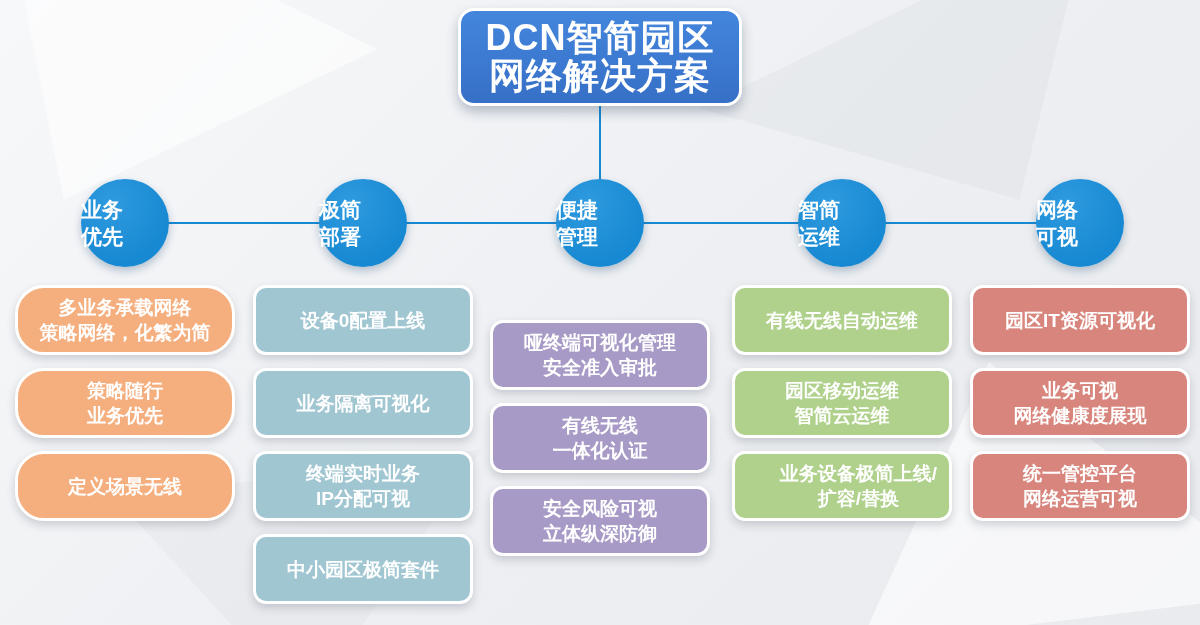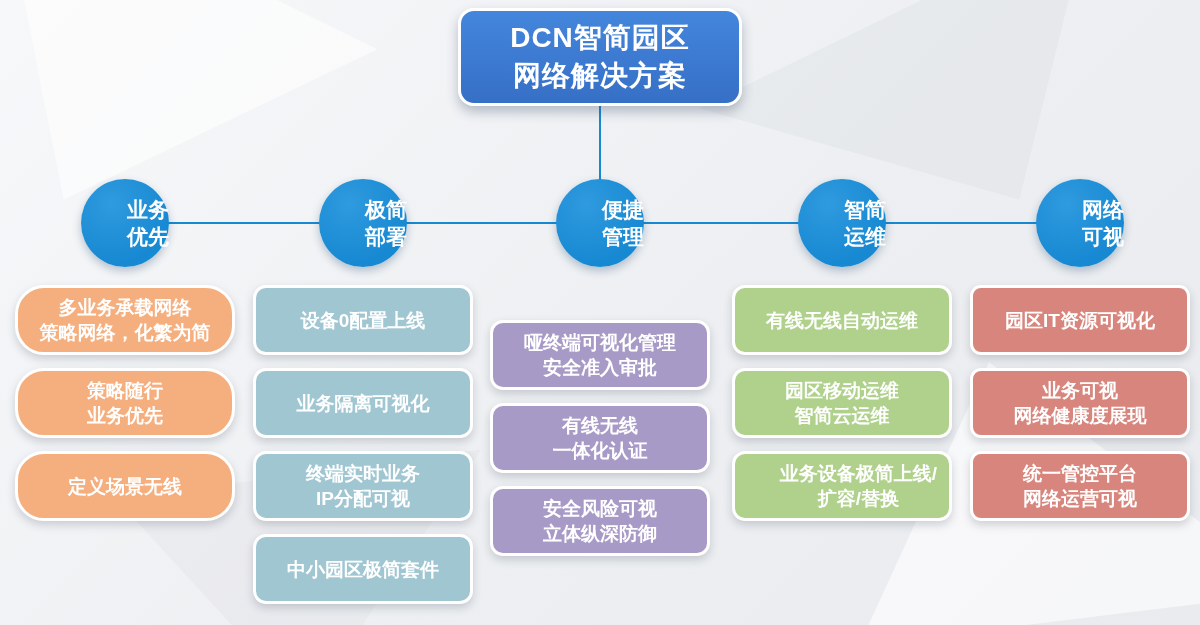--- a/index.html
+++ b/index.html
@@ -32,58 +32,58 @@
          clip-path: polygon(0 0, 100% 30%, 30% 100%); }
 
   .connectors { position: absolute; left: 0; top: 0; z-index: 1; }
 
   .title-box {
     position: absolute; left: 458px; top: 8px; width: 284px; height: 98px;
     z-index: 3;
     background: linear-gradient(180deg, #4486dd 0%, #366fc6 100%);
     border: 3px solid #ffffff; border-radius: 16px;
     display: flex; flex-direction: column; align-items: center; justify-content: center;
-    color: #ffffff; font-weight: bold; font-size: 28px; line-height: 38px;
+    color: #ffffff; font-weight: bold; font-size: 36px; line-height: 38px;
     box-shadow: 0 6px 12px rgba(40,60,90,0.30);
     letter-spacing: 1px; text-align: center;
   }
 
   .column {
     position: absolute; top: 179px; width: 220px; z-index: 2;
     display: flex; flex-direction: column; align-items: center;
   }
   .col-0 { left: 15px; }
   .col-1 { left: 253px; }
   .col-2 { left: 490px; }
   .col-3 { left: 732px; }
   .col-4 { left: 970px; }
 
   .circle {
     width: 88px; height: 88px; border-radius: 50%;
     background: radial-gradient(circle at 35% 28%, #2f9adf 0%, #1789d2 70%);
-    display: flex; flex-direction: column; align-items: flex-end; justify-content: center;
+    display: flex; flex-direction: column; align-items: flex-start; justify-content: center;
     color: #fff; font-weight: bold; font-size: 21px; line-height: 27px;
     margin-bottom: 18px; text-align: center;
     box-shadow: 0 4px 9px rgba(30,70,110,0.30);
   }
 
   .box {
     width: 100%; min-height: 70px; margin-bottom: 13px;
     border: 3px solid #ffffff; border-radius: 13px;
     display: flex; flex-direction: column; align-items: center; justify-content: center;
     color: #ffffff; font-weight: bold; font-size: 19px; line-height: 25px;
     text-align: center; padding: 7px 4px;
     box-shadow: 0 4px 8px rgba(60,70,85,0.22);
   }
   
   .col-0 .box { background: #f5ae7d; border-radius: 29px; }
   .col-1 .box { background: #a0c6d2; }
   .col-2 .box { background: #a89ac6; }
   .col-3 .box { background: #afd18c; }
-  .col-4 .box { background: #d8867d; border-radius: 11px; }
+  .col-4 .box { background: #d8867d; }
 </style>
 </head>
 <body>
 
 <div class="canvas">
 
   <div class="bg-shape bg1"></div>
   <div class="bg-shape bg2"></div>
   <div class="bg-shape bg3"></div>
   <div class="bg-shape bg4"></div>

